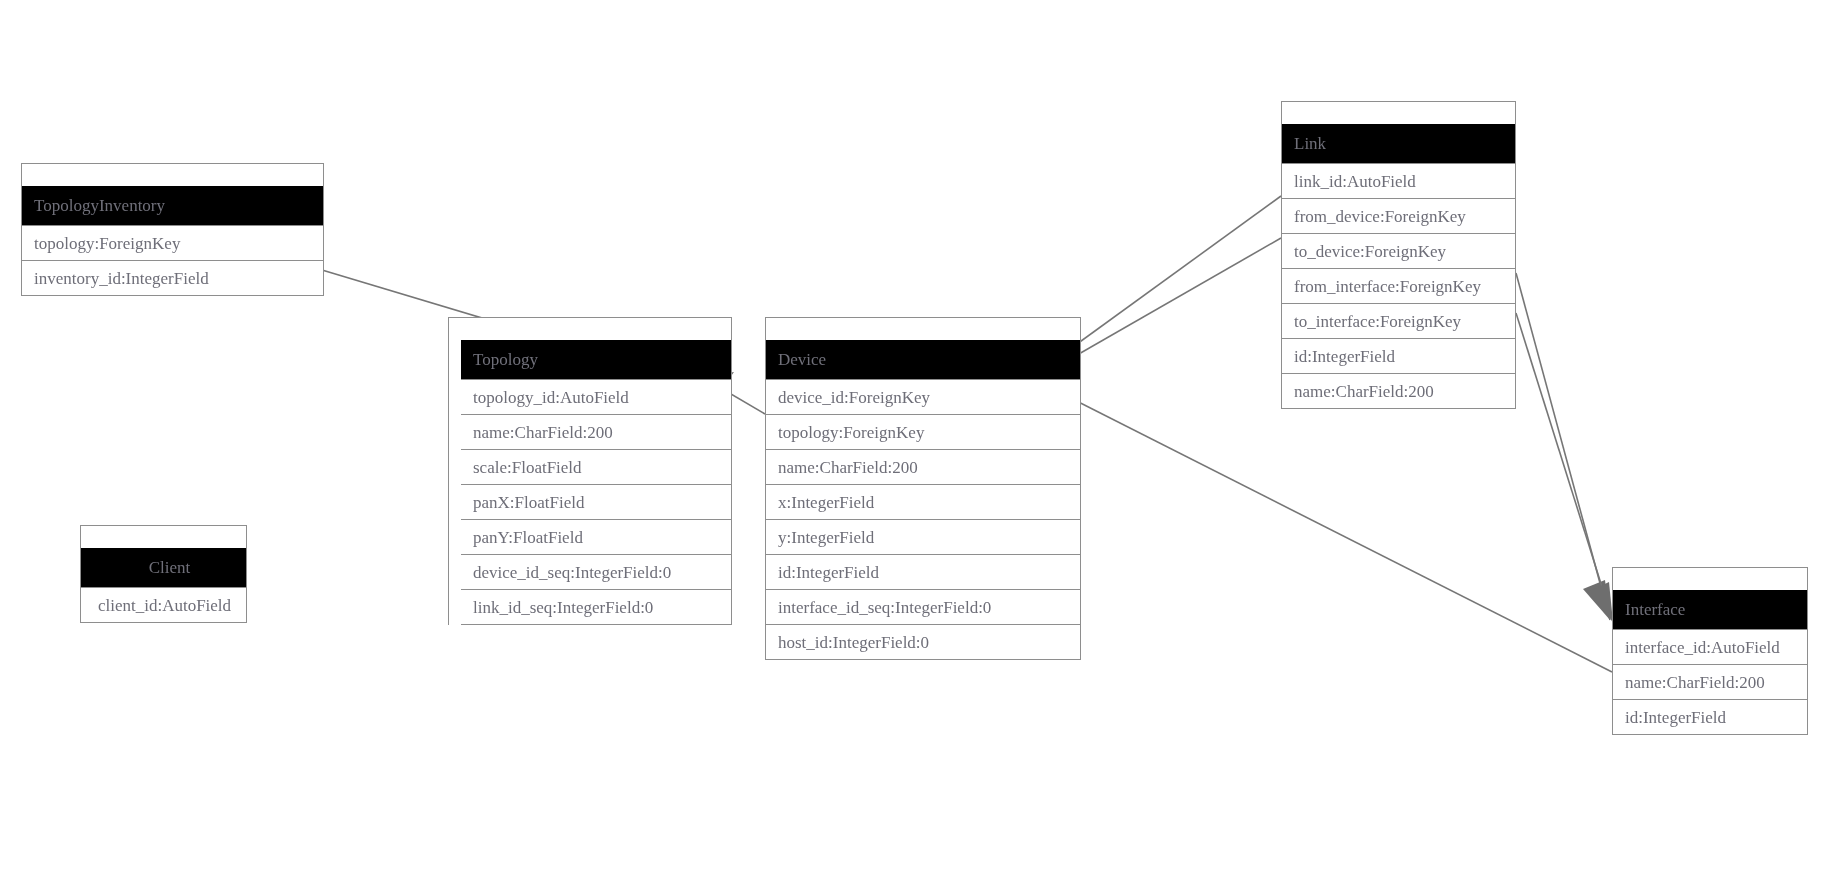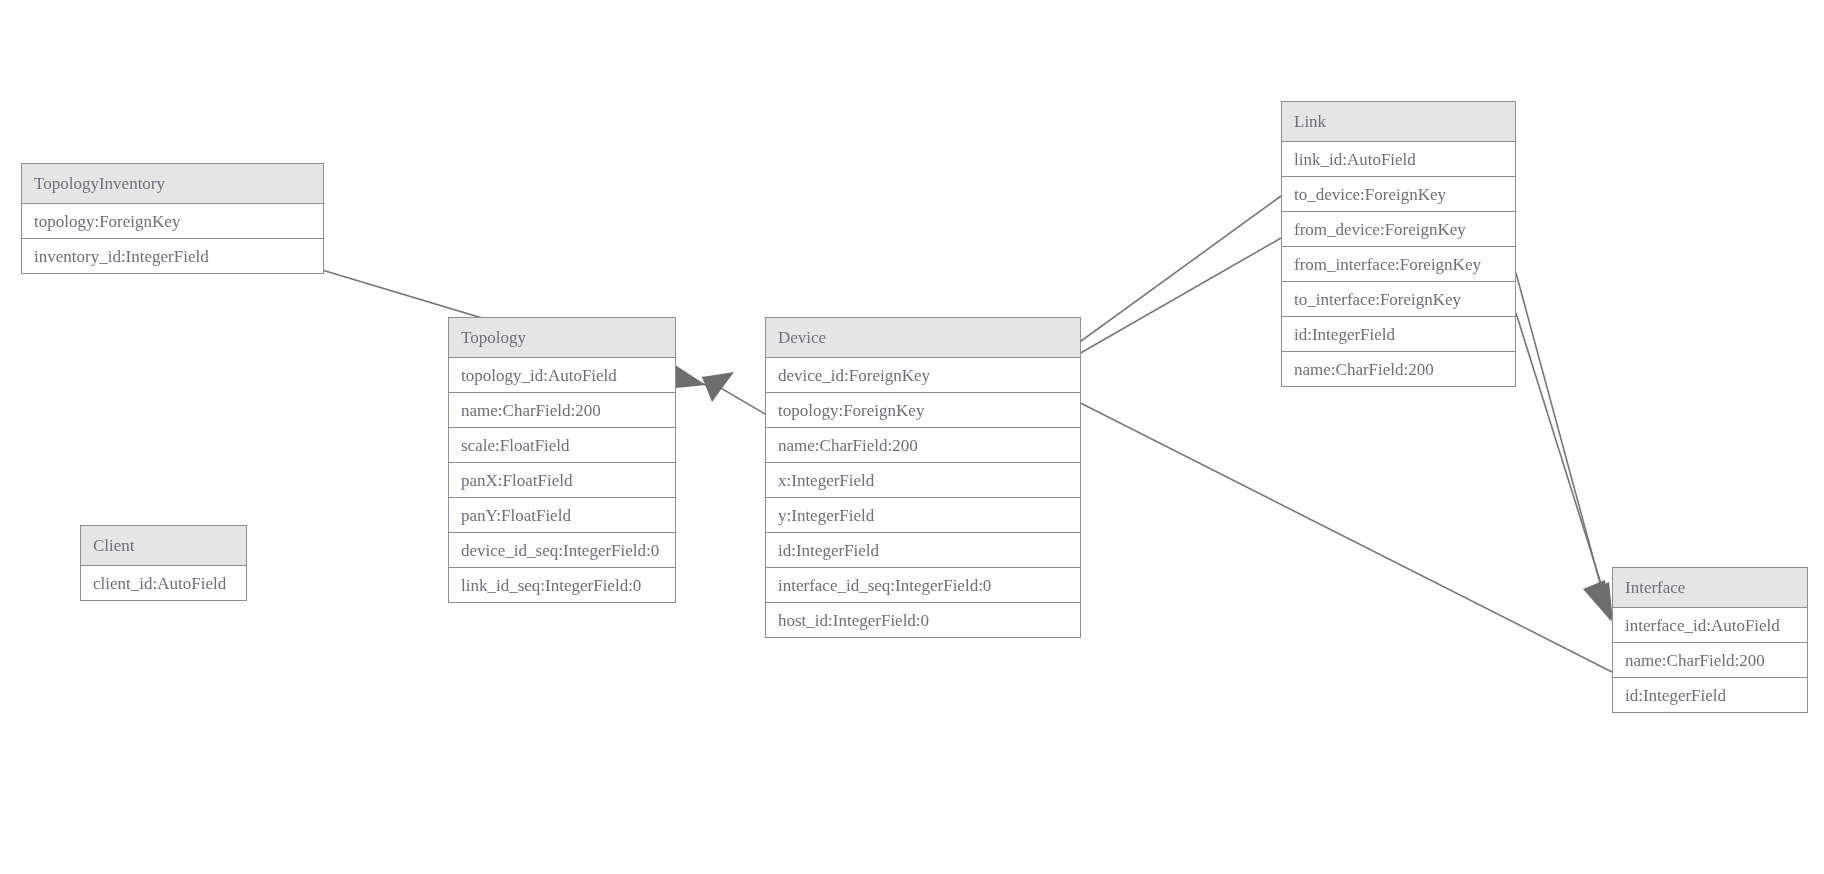--- a/index.html
+++ b/index.html
@@ -38,29 +38,30 @@
     position: absolute;
     z-index: 2;
     box-sizing: border-box;
     background: #ffffff;
     border: 1.5px solid #8e8e8e;
     border-bottom: none;
   }
 
   .entity-header {
     box-sizing: border-box;
-    background: #e5e5e5;
+    background: #000000;
     border-bottom: 1.5px solid #8e8e8e;
     color: #70707a;
     font-size: 17px;
     line-height: 40px;
     height: 40px;
     padding: 0 0 0 12px;
     white-space: nowrap;
     overflow: hidden;
+    margin-top: 22px;
   }
 
   .entity-field {
     box-sizing: border-box;
     background: #ffffff;
     border-bottom: 1.5px solid #8e8e8e;
     color: #6e6e78;
     font-size: 17px;
     line-height: 35px;
     height: 35px;
@@ -111,26 +112,26 @@
       <polygon points="1613,622 1588,592 1609,582" fill="#6e6e6e"></polygon>
     </g>
   </svg>
 
   <div class="entity" style="left:21px; top:163px; width:303px;">
     <div class="entity-header">TopologyInventory</div>
     <div class="entity-field">topology:ForeignKey</div>
     <div class="entity-field">inventory_id:IntegerField</div>
   </div>
 
-  <div class="entity" style="left:80px; top:525px; width:167px;">
+  <div class="entity" style="left:80px; top:525px; width:167px;text-align:center;">
     <div class="entity-header">Client</div>
     <div class="entity-field">client_id:AutoField</div>
   </div>
 
-  <div class="entity" style="left:448px; top:317px; width:228px;">
+  <div class="entity" style="left:448px; top:317px; width:284px;padding-left:12px;">
     <div class="entity-header">Topology</div>
     <div class="entity-field">topology_id:AutoField</div>
     <div class="entity-field">name:CharField:200</div>
     <div class="entity-field">scale:FloatField</div>
     <div class="entity-field">panX:FloatField</div>
     <div class="entity-field">panY:FloatField</div>
     <div class="entity-field">device_id_seq:IntegerField:0</div>
     <div class="entity-field">link_id_seq:IntegerField:0</div>
   </div>
 
@@ -142,22 +143,22 @@
     <div class="entity-field">x:IntegerField</div>
     <div class="entity-field">y:IntegerField</div>
     <div class="entity-field">id:IntegerField</div>
     <div class="entity-field">interface_id_seq:IntegerField:0</div>
     <div class="entity-field">host_id:IntegerField:0</div>
   </div>
 
   <div class="entity" style="left:1281px; top:101px; width:235px;">
     <div class="entity-header">Link</div>
     <div class="entity-field">link_id:AutoField</div>
+    <div class="entity-field">from_device:ForeignKey</div>
     <div class="entity-field">to_device:ForeignKey</div>
-    <div class="entity-field">from_device:ForeignKey</div>
     <div class="entity-field">from_interface:ForeignKey</div>
     <div class="entity-field">to_interface:ForeignKey</div>
     <div class="entity-field">id:IntegerField</div>
     <div class="entity-field">name:CharField:200</div>
   </div>
 
   <div class="entity" style="left:1612px; top:567px; width:196px;">
     <div class="entity-header">Interface</div>
     <div class="entity-field">interface_id:AutoField</div>
     <div class="entity-field">name:CharField:200</div>

